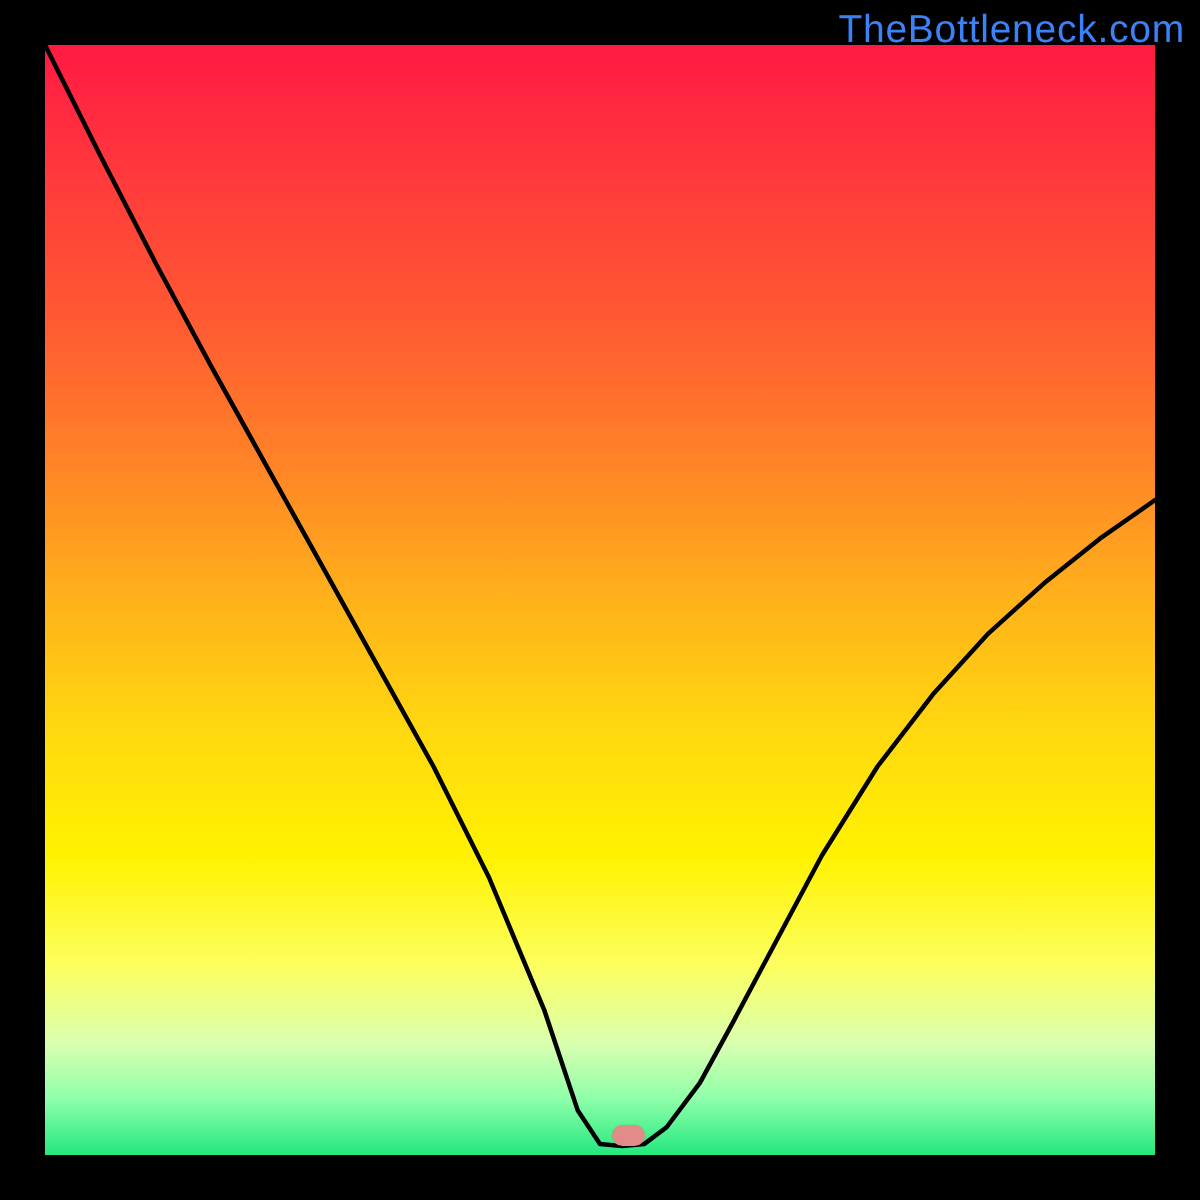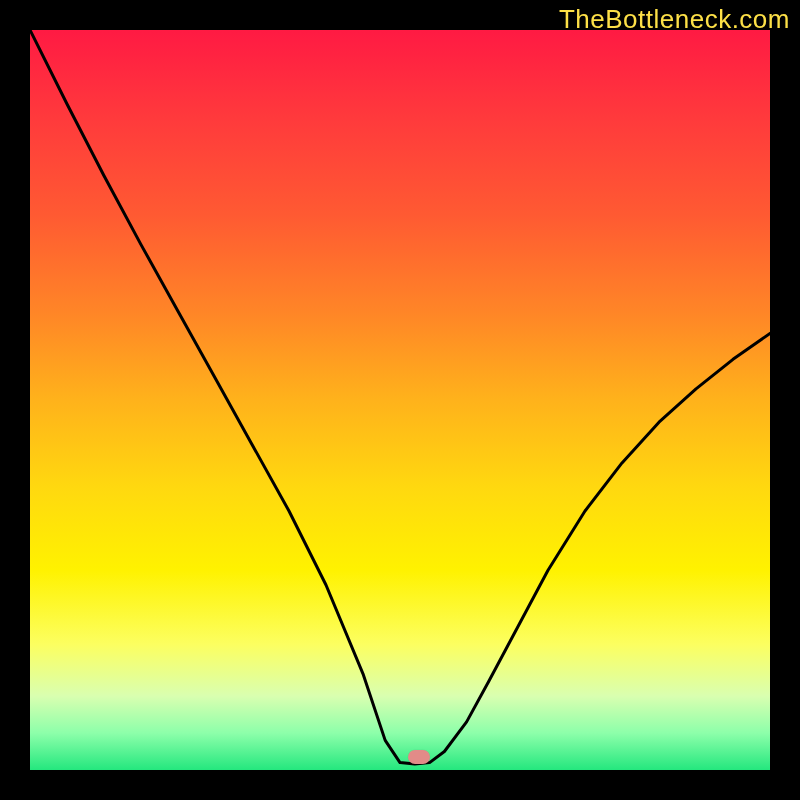--- a/index.html
+++ b/index.html
@@ -13,21 +13,21 @@
   .frame {
     position: relative;
     width: 800px;
     height: 800px;
     background: #000;
   }
   .watermark {
     position: absolute;
     top: 4px;
     right: 10px;
-    color: #fde047;
+    color: #3b82f6;
     font-size: 26px;
     font-weight: 500;
     letter-spacing: 0.5px;
     z-index: 20;
   }
   .plot {
     position: absolute;
     left: 30px;
     top: 30px;
     width: 740px;

